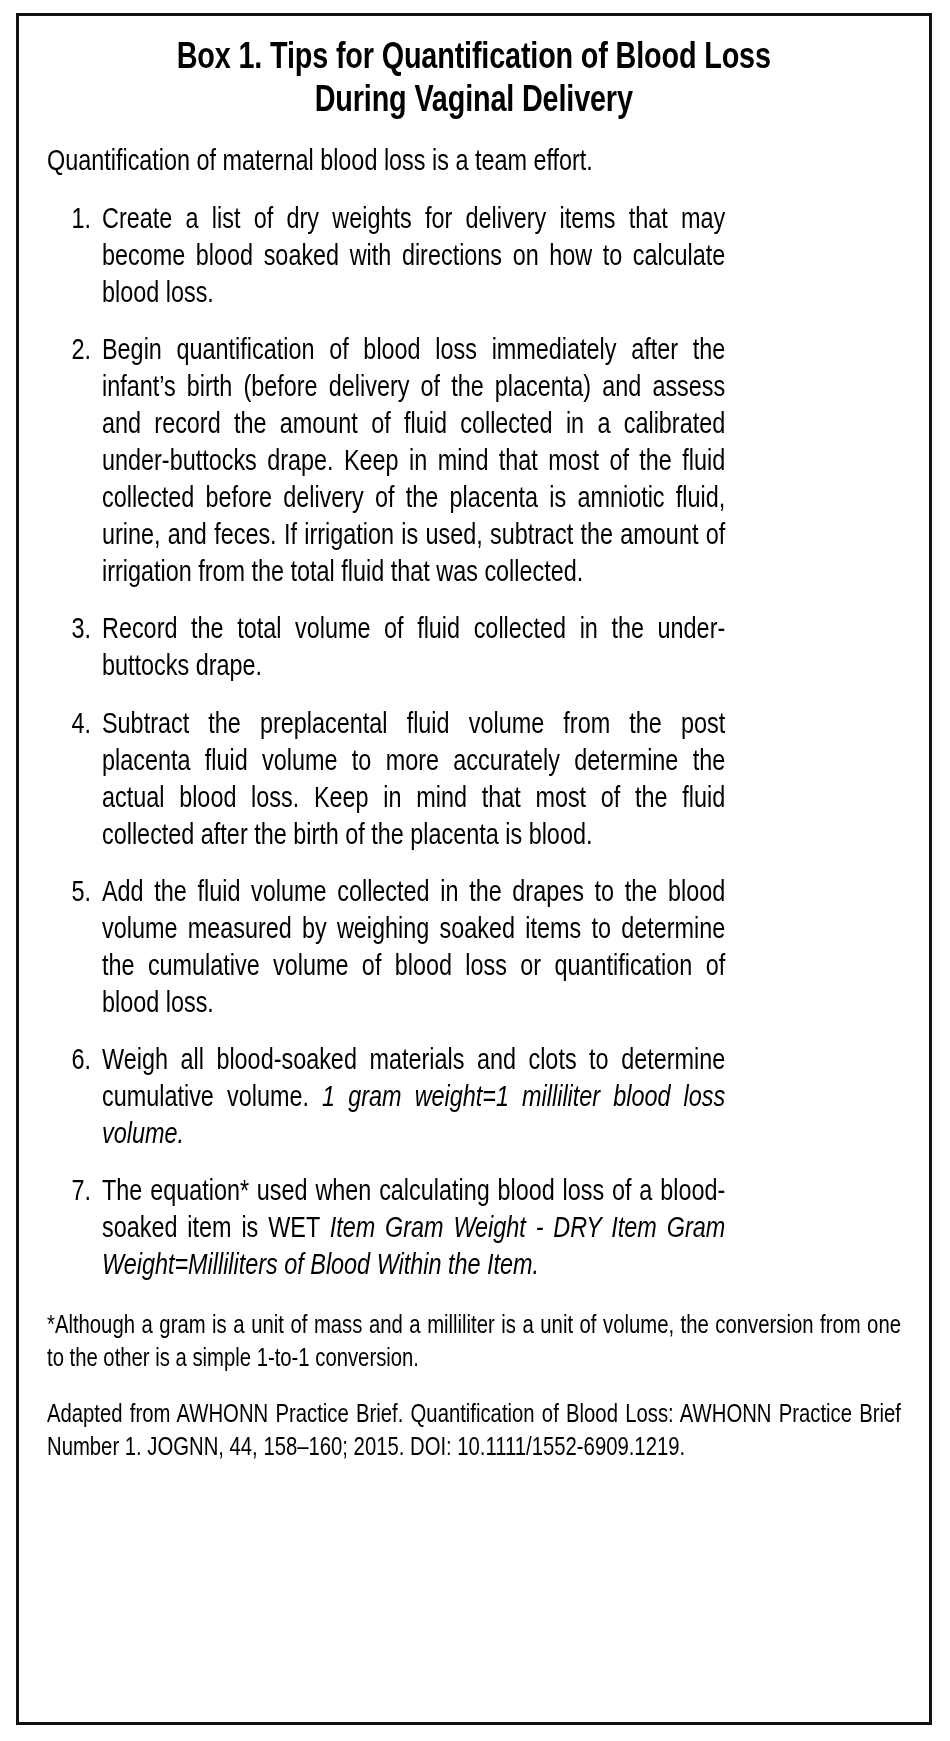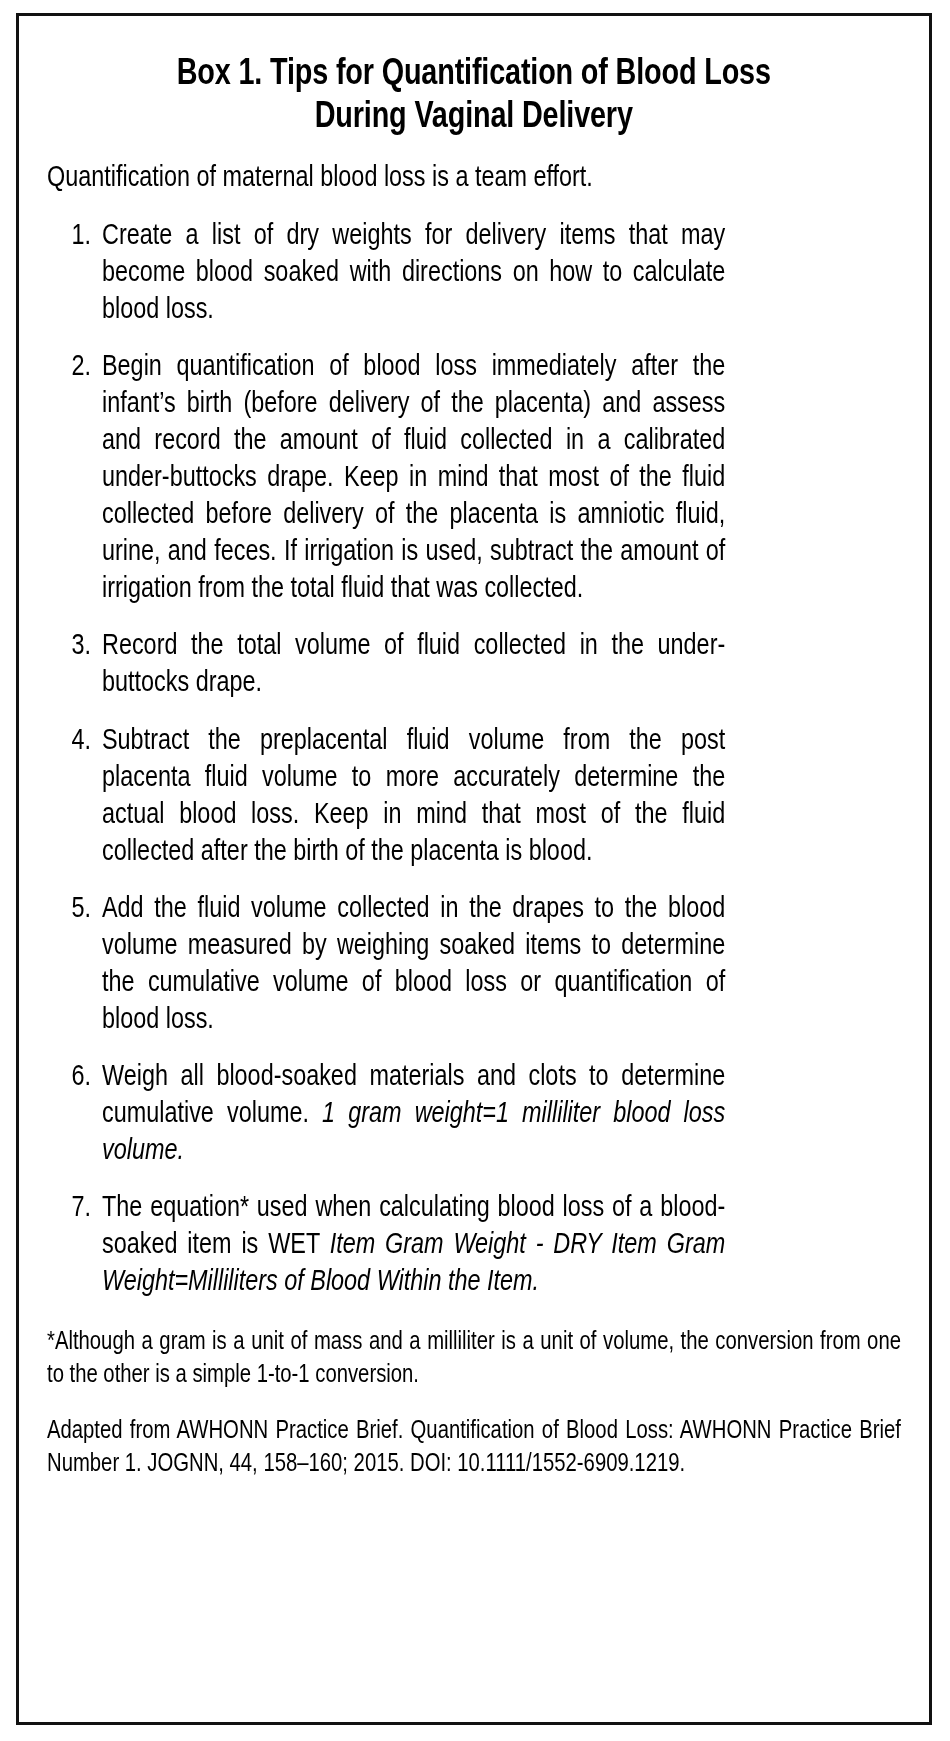--- a/index.html
+++ b/index.html
@@ -20,21 +20,21 @@
     left: 16px;
     top: 13px;
     width: 916px;
     height: 1712px;
     border: 3px solid #111111;
     box-sizing: border-box;
     background: #ffffff;
   }
 
   .box-inner {
-    padding: 34px 28px 24px 28px;
+    padding: 18px 28px 24px 28px;
     box-sizing: border-box;
     height: 100%;
   }
 
   .box-title {
     font-family: "Liberation Sans", sans-serif;
     font-weight: bold;
     font-size: 36px;
     line-height: 1.20;
     text-align: center;

